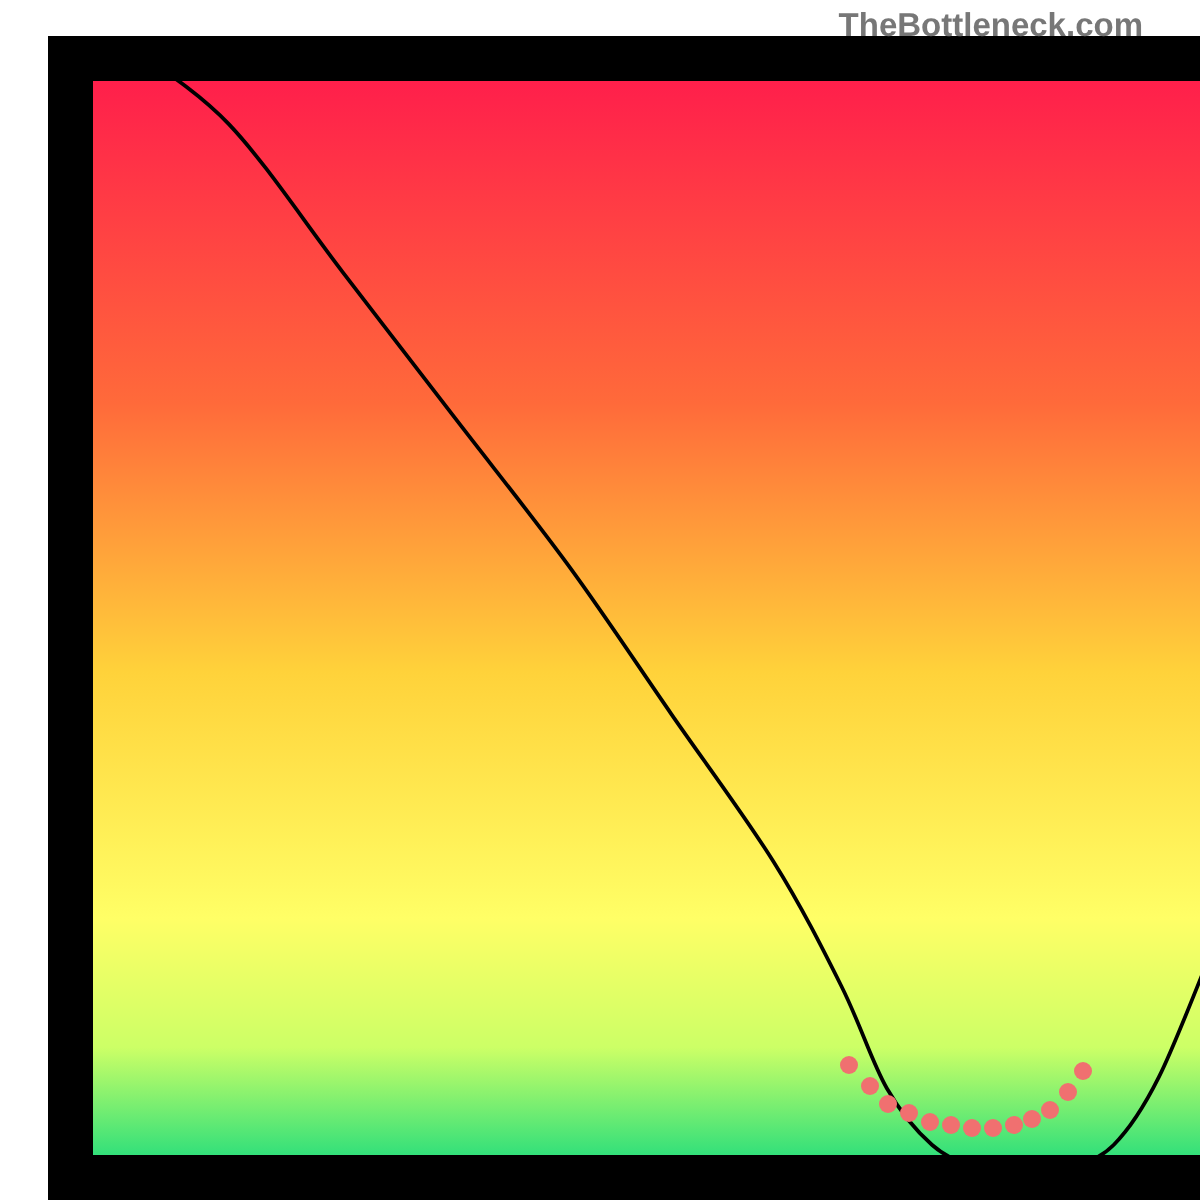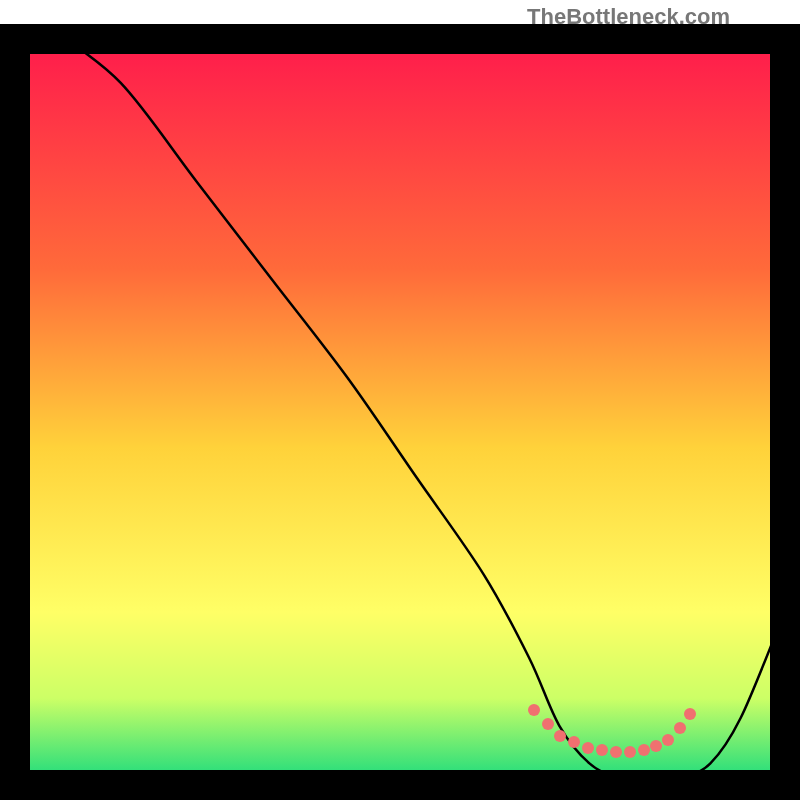--- a/index.html
+++ b/index.html
@@ -1,17 +1,17 @@
 <!DOCTYPE html>
 <html><head>
 <meta charset="utf-8">
 <style>
   * { margin: 0; padding: 0; box-sizing: border-box; }
   html, body { width: 800px; height: 800px; overflow: hidden; background: #fff; }
-  .wrap { position: relative; width: 740px; height: 800px; }
+  .wrap { position: relative; width: 740px; height: 800px; margin-left: 32px; }
   .watermark {
     position: absolute;
     top: 4px;
     right: 10px;
     font-family: Arial, Helvetica, sans-serif;
     font-size: 22px;
     font-weight: bold;
     color: #777;
     z-index: 10;
   }

